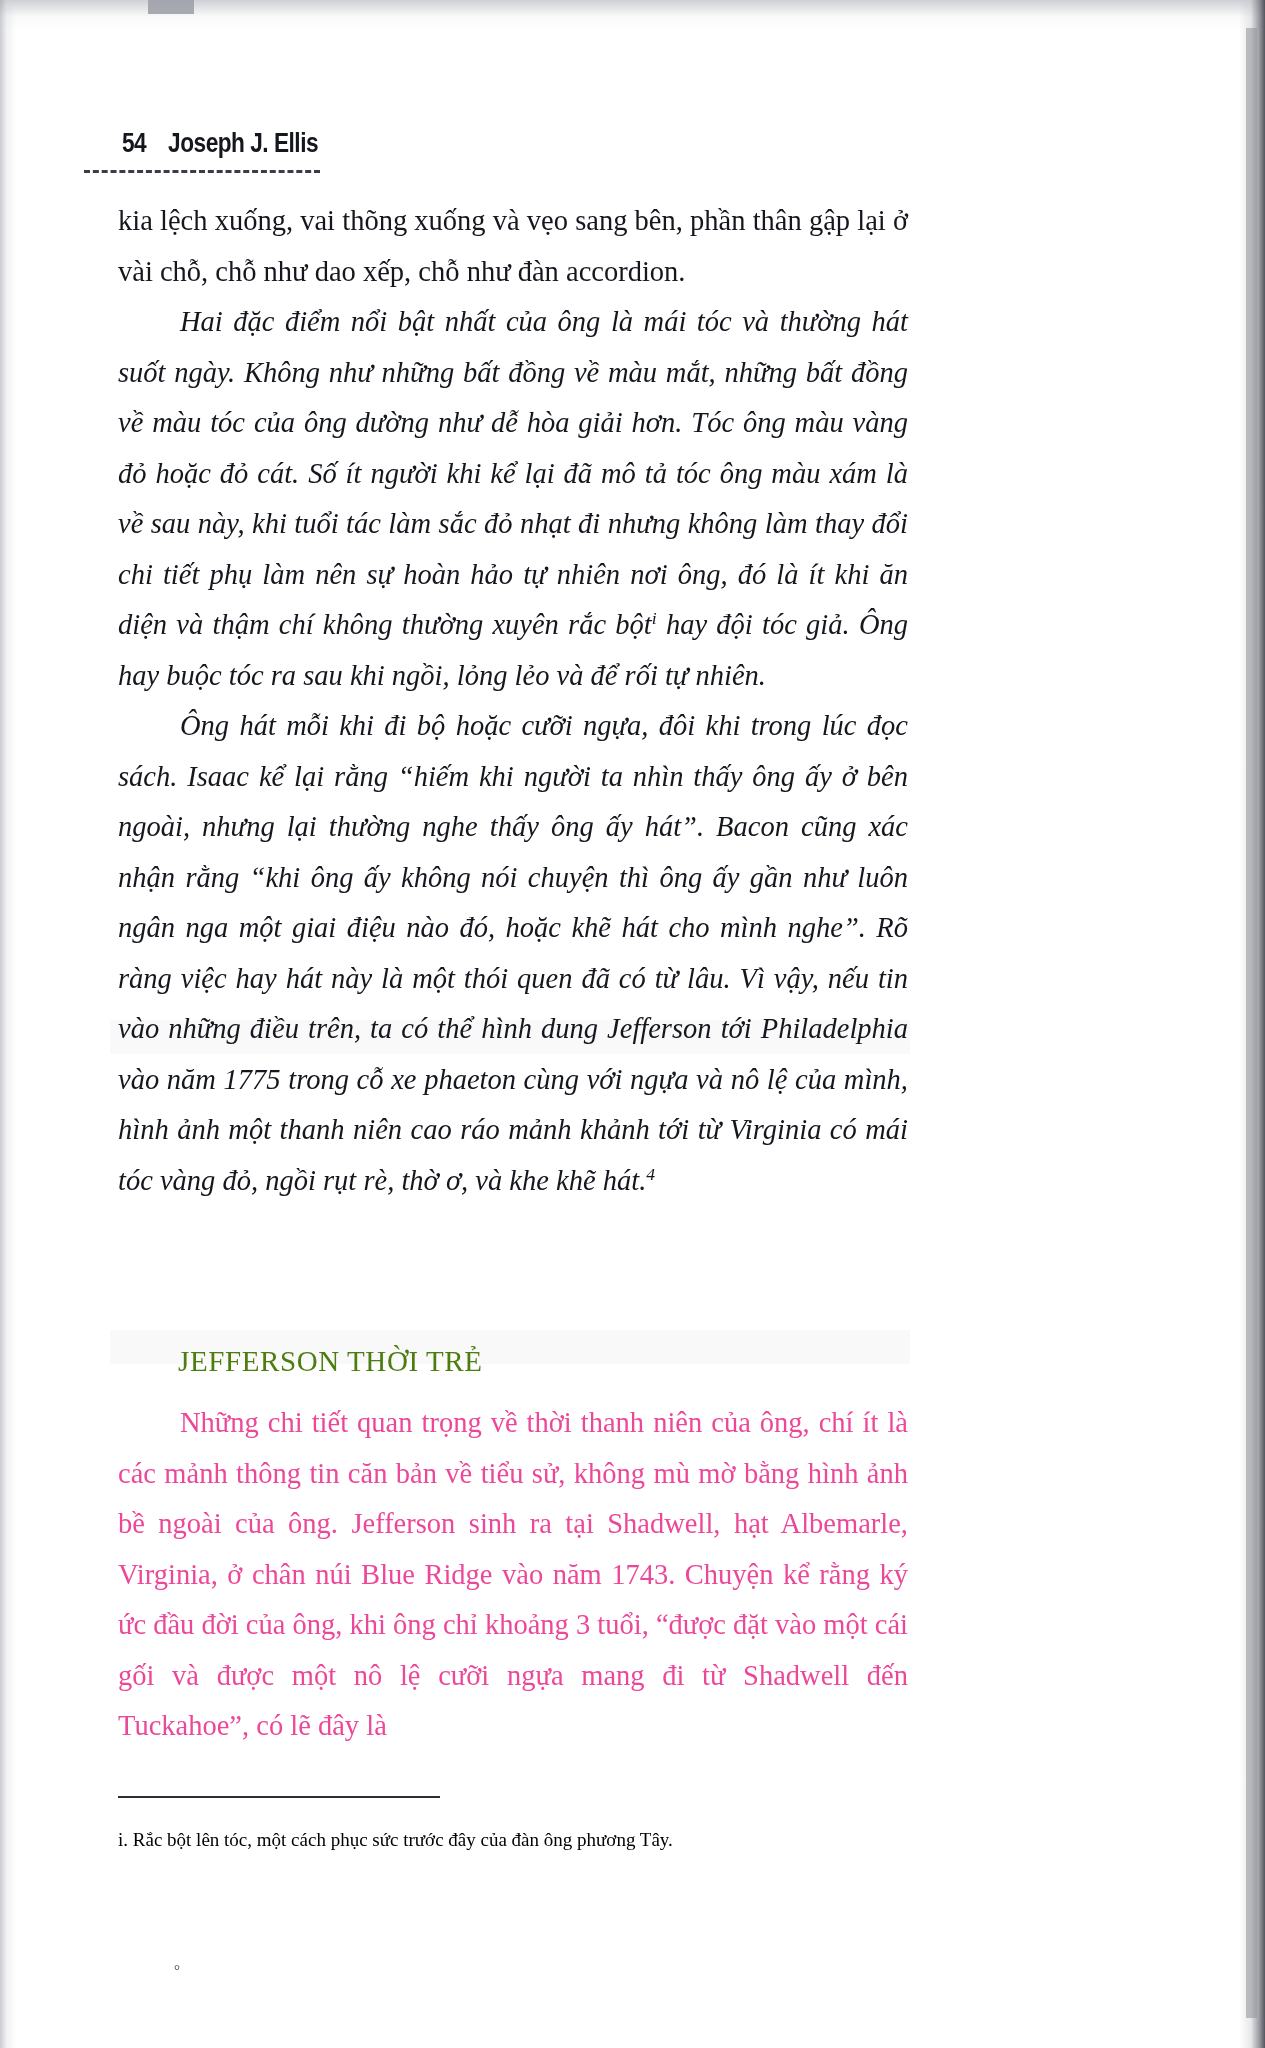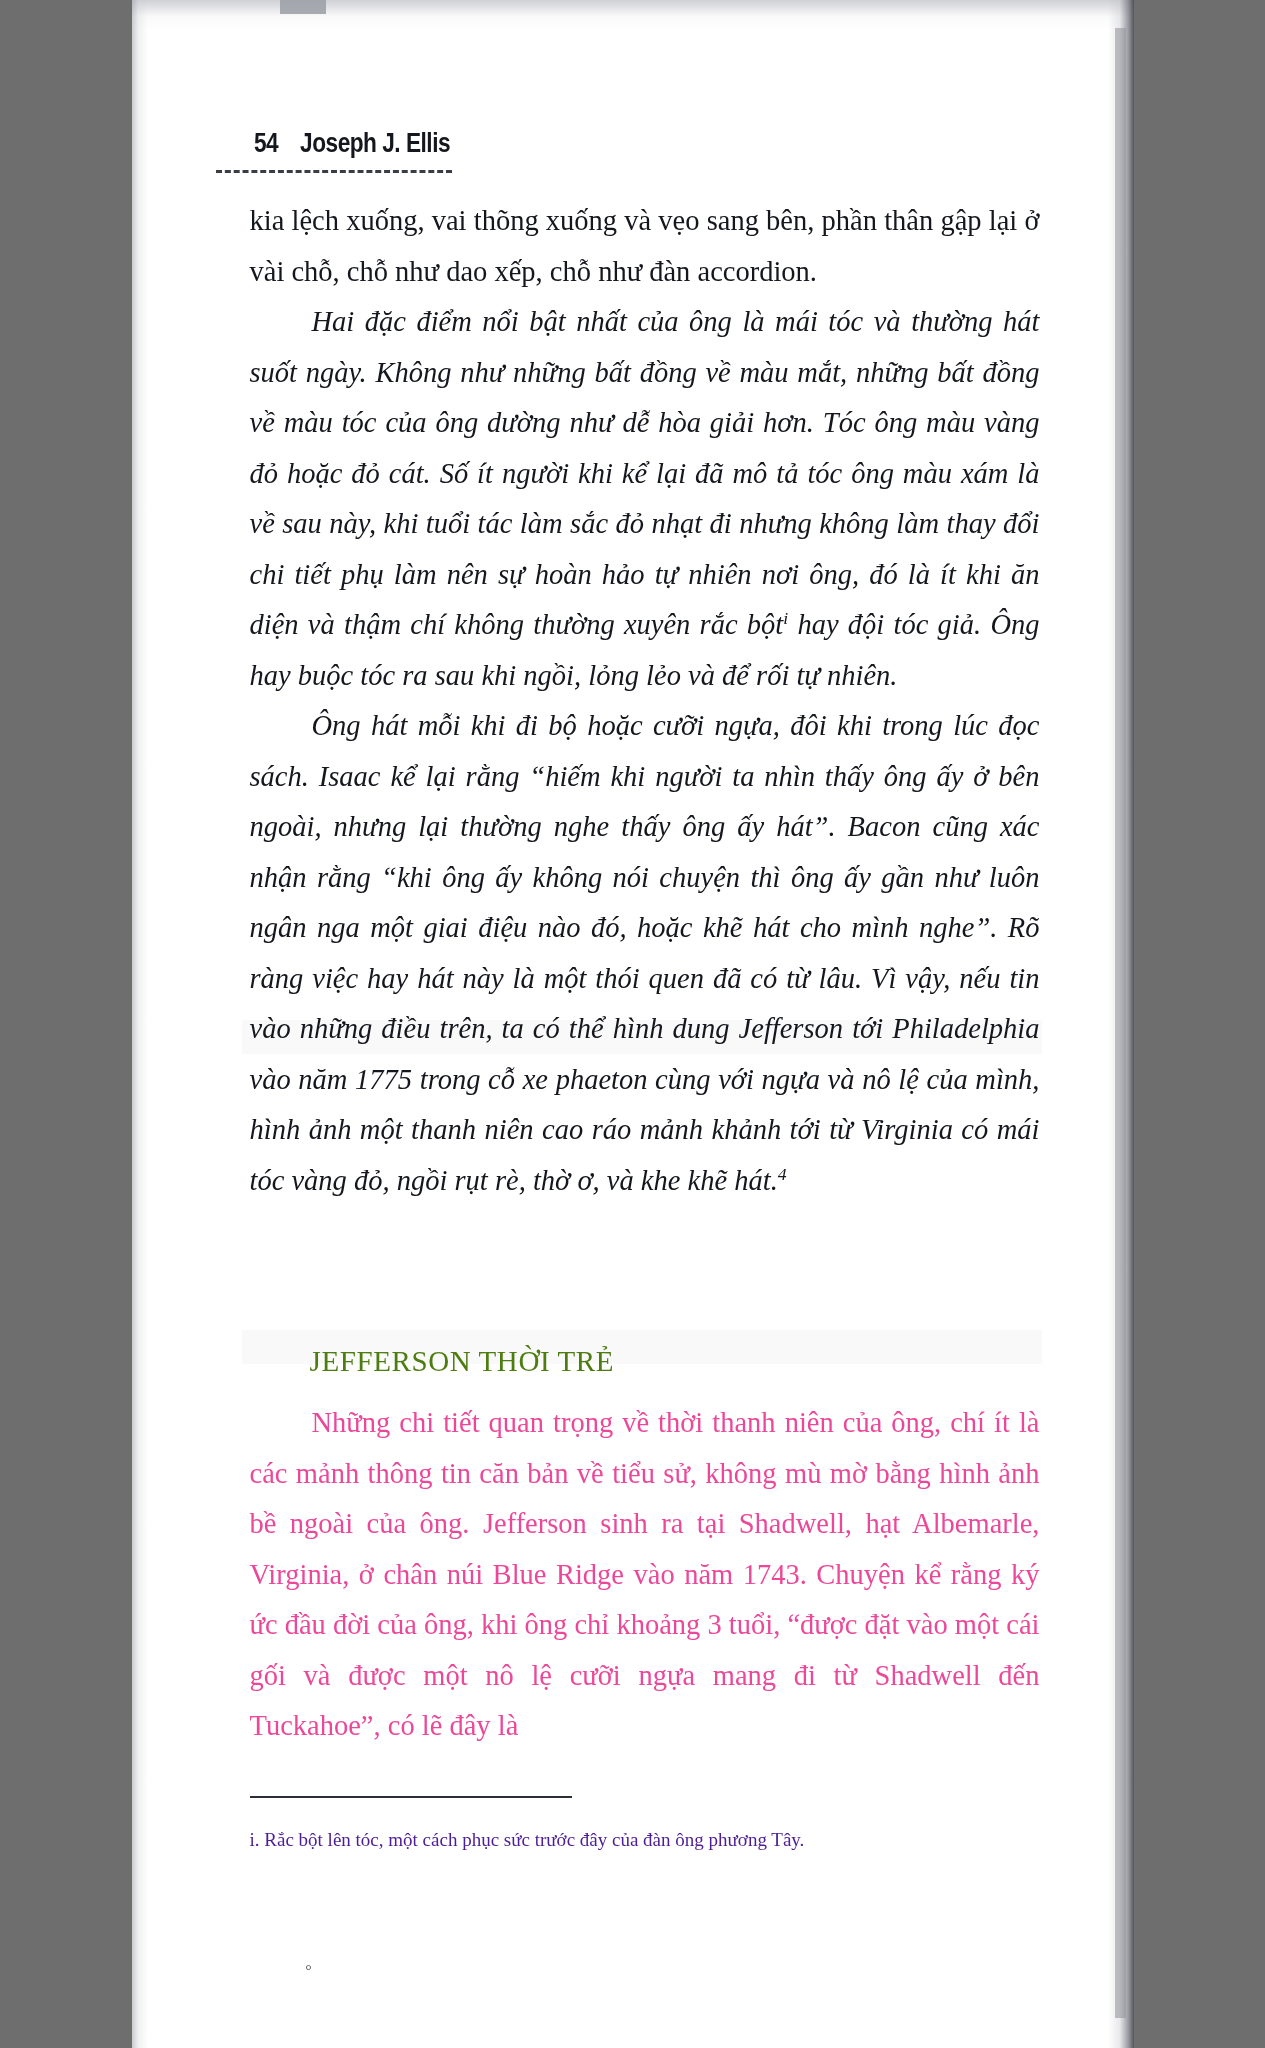--- a/index.html
+++ b/index.html
@@ -4,21 +4,21 @@
 <title>Scanned Book Page 54</title>
 <style>
   html, body {
     margin: 0;
     padding: 0;
     background: #6e6e6e;
   }
 
   .page {
     position: relative;
-    width: 1002px;
+    width: 1265px;
     height: 2048px;
     margin: 0 auto;
     background: #ffffff;
     overflow: hidden;
     font-family: "Liberation Serif", "DejaVu Serif", serif;
     color: #14161d;
   }
 
   
   .scan-gutter-right {
@@ -181,21 +181,21 @@
     height: 0;
     border-top: 2px solid #2b2e37;
   }
   .footnote {
     position: absolute;
     top: 1825px;
     left: 118px;
     width: 800px;
     font-size: 19px;
     line-height: 30px;
-    color: #4c1d95;
+    color: #000000;
   }
   .footnote p { margin: 0; }
 
   
   .bottom-mark {
     position: absolute;
     top: 1962px;
     left: 174px;
     font-size: 15px;
     color: #3a3d46;

